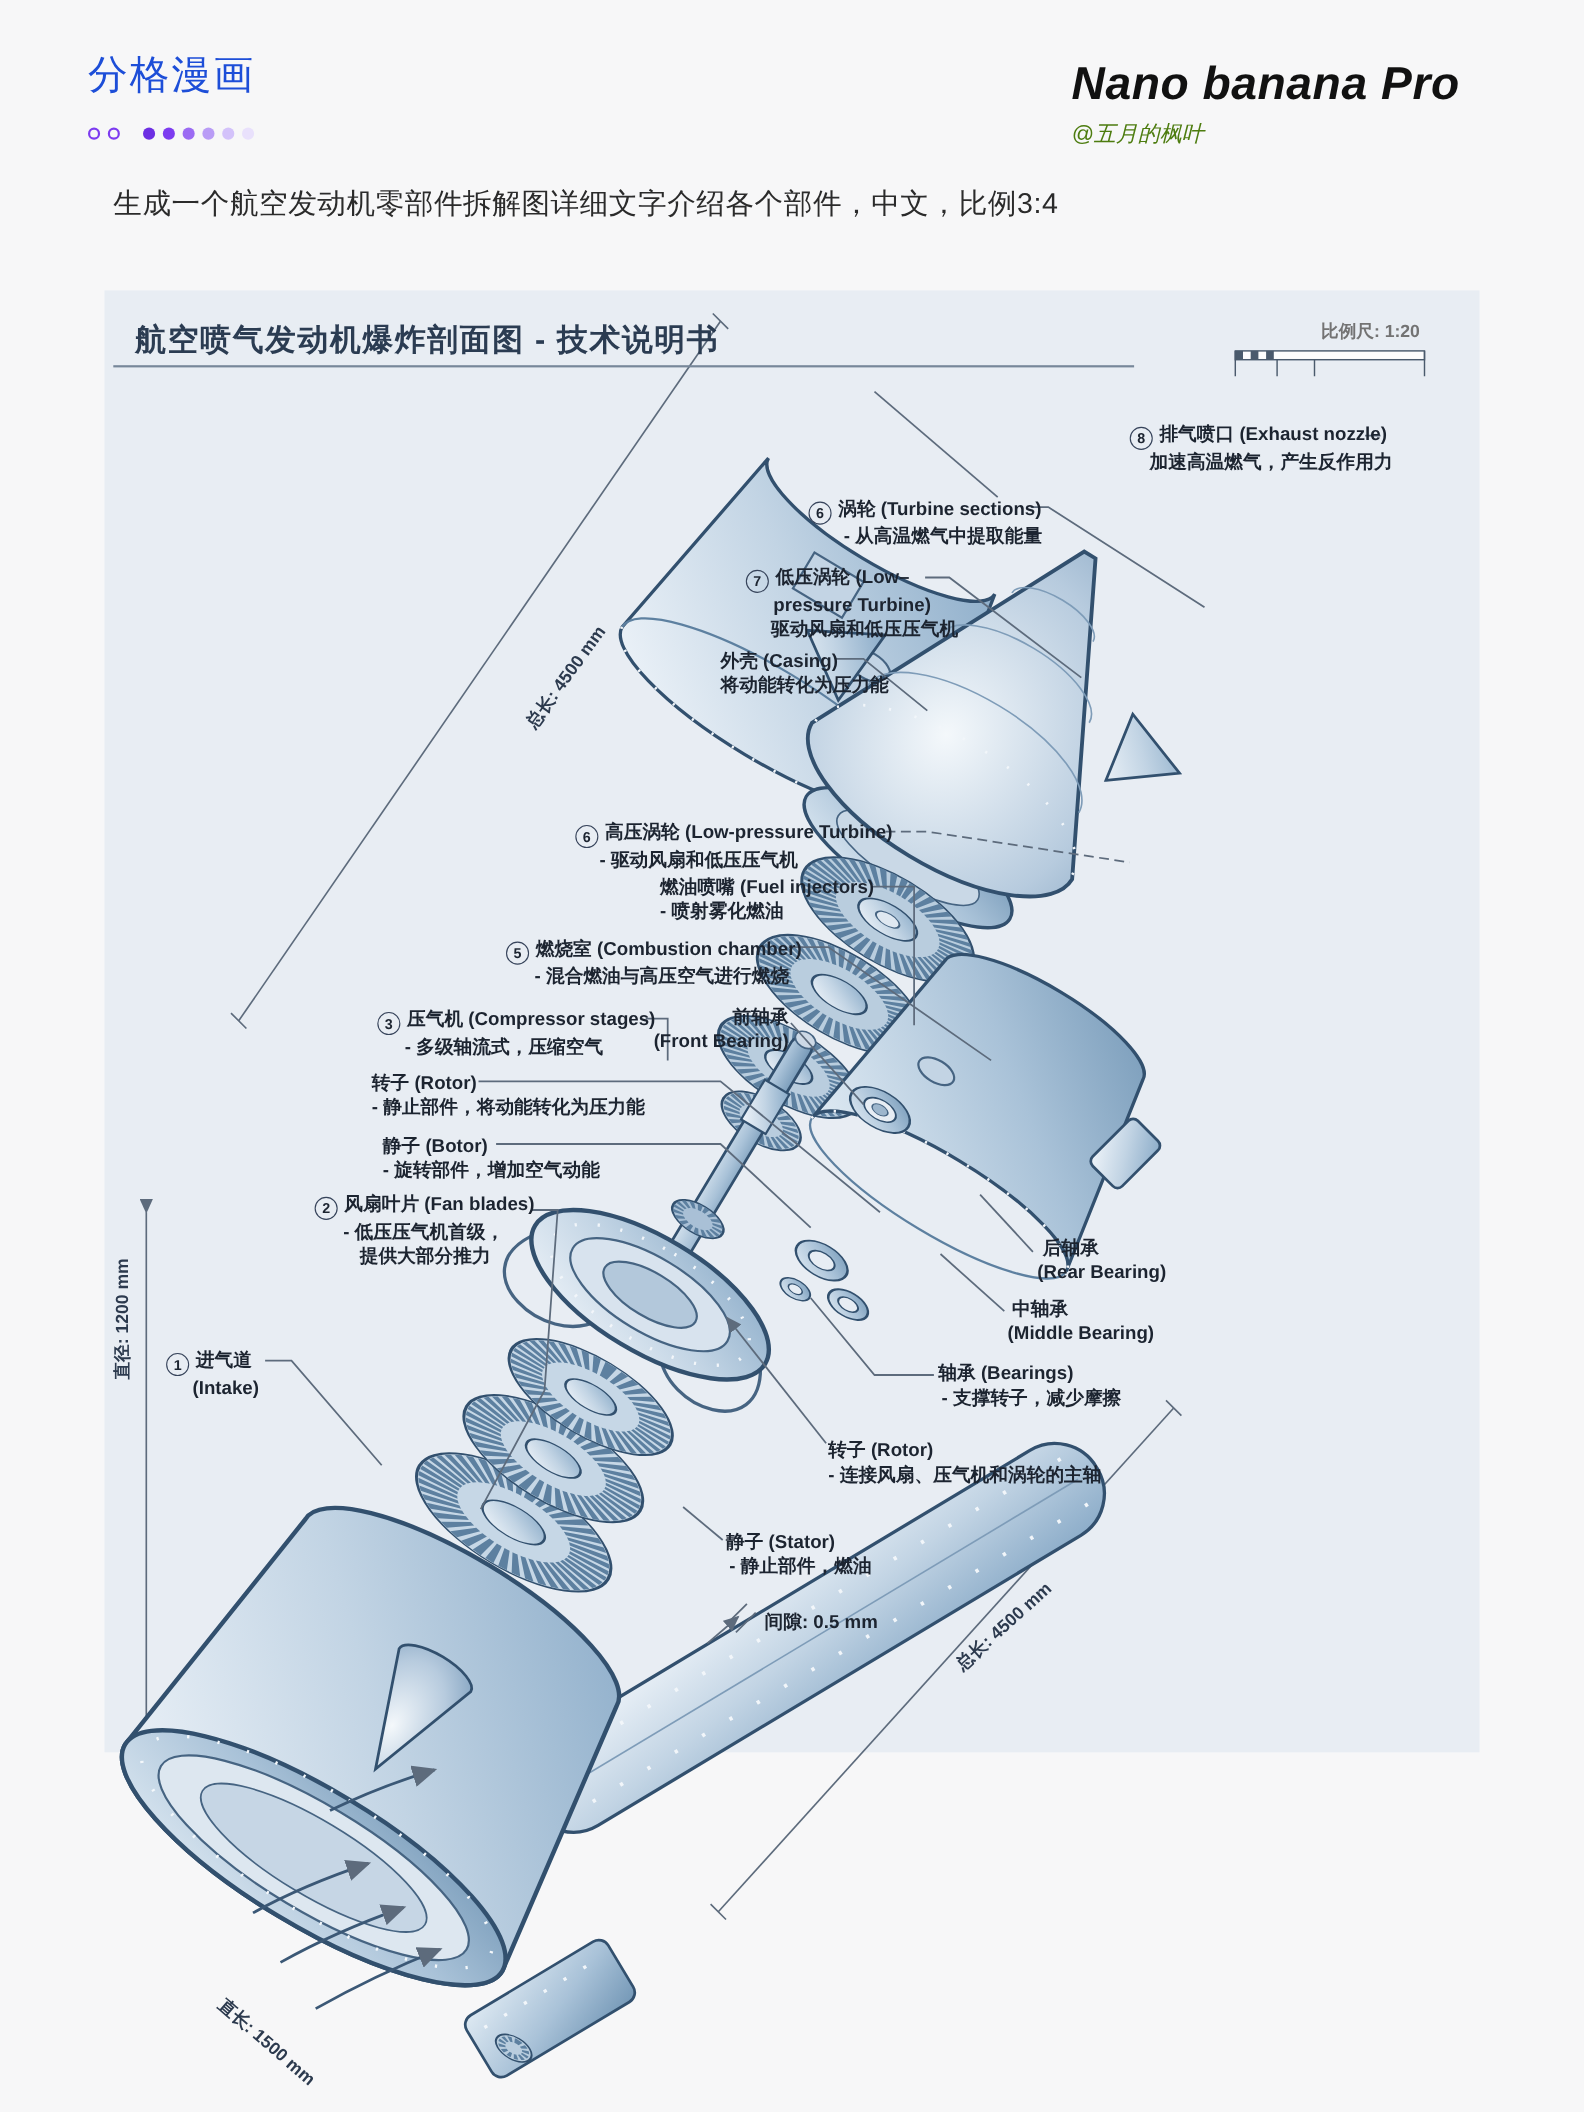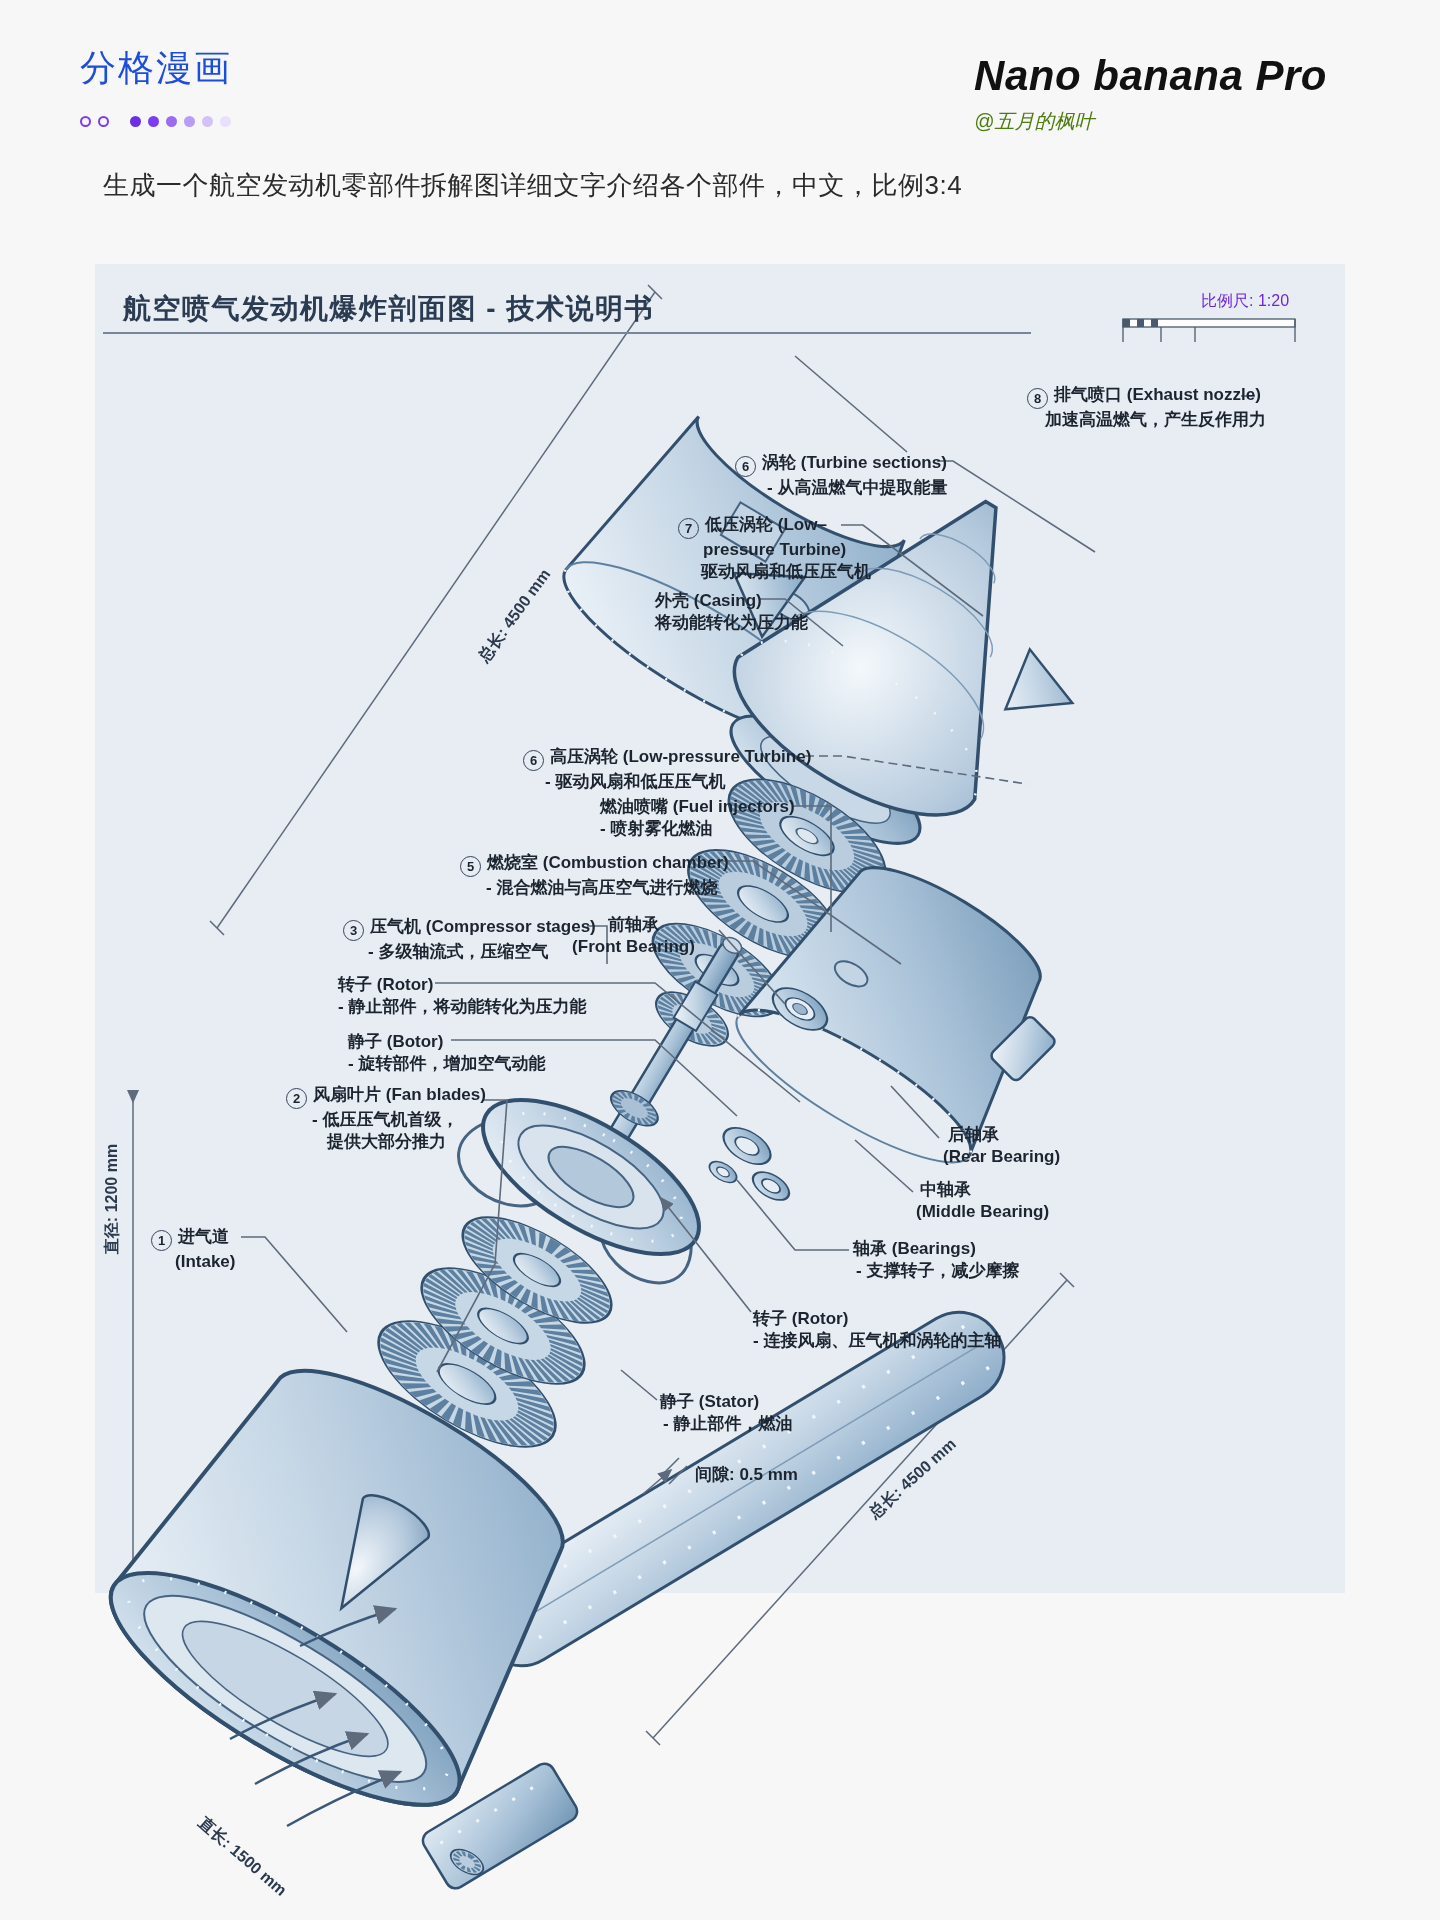--- a/index.html
+++ b/index.html
@@ -17,29 +17,29 @@
   .brandwrap { position:absolute; right:113px; top:52px; text-align:left;font-style:italic; }
   .brand { font-size:42px; font-weight:800; color:#111; letter-spacing:0.5px; }
   .handle { margin-top:8px; font-size:20px; font-weight:500; color:#4d7c0f; }
 
   .prompt { position:absolute; left:103px; top:168px; font-size:26px; color:#2b2b2b; letter-spacing:0.5px; }
 
   
   .panel { position:absolute; left:95px; top:264px; width:1250px; height:1329px; background:#e8edf3; }
   .bp-title { position:absolute; left:28px; top:26px; font-size:28px; font-weight:700; color:#2b3c52; letter-spacing:1.5px; z-index:3; }
   .bp-underline { position:absolute; left:8px; top:68px; width:928px; height:2px; background:#778799; z-index:3; }
-  .scale-label { position:absolute; left:1106px; top:27px; font-size:16px; font-weight:400; color:#6d28d9; white-space:nowrap; z-index:3; }
+  .scale-label { position:absolute; left:1106px; top:27px; font-size:16px; font-weight:700; color:#737373; white-space:nowrap; z-index:3; }
 
   .art { position:absolute; left:0; top:0; width:1250px; height:1626px; z-index:1; }
 
   .lbl { position:absolute; font-size:17px; font-weight:600; line-height:1.28; color:#1c2430; white-space:nowrap; z-index:3; }
   .lbl .line { display:block; }
   .num { display:inline-block; width:21px; height:21px; border:1.6px solid #36435a; border-radius:50%; text-align:center; font-size:13px; line-height:19px; font-weight:600; margin-right:6px; vertical-align:-3px; }
   .num:empty { display:none; }
-  .alr { text-align:center; }
+  .alr { text-align:right; }
 
   .dim { position:absolute; font-size:16px; font-weight:700; color:#2c3a4e; white-space:nowrap; z-index:3; }
 </style>
 </head>
 <body>
 <div class="page">
 
   <div class="logo">分格漫画</div>
   <div class="dots">
     <i class="o"></i>

